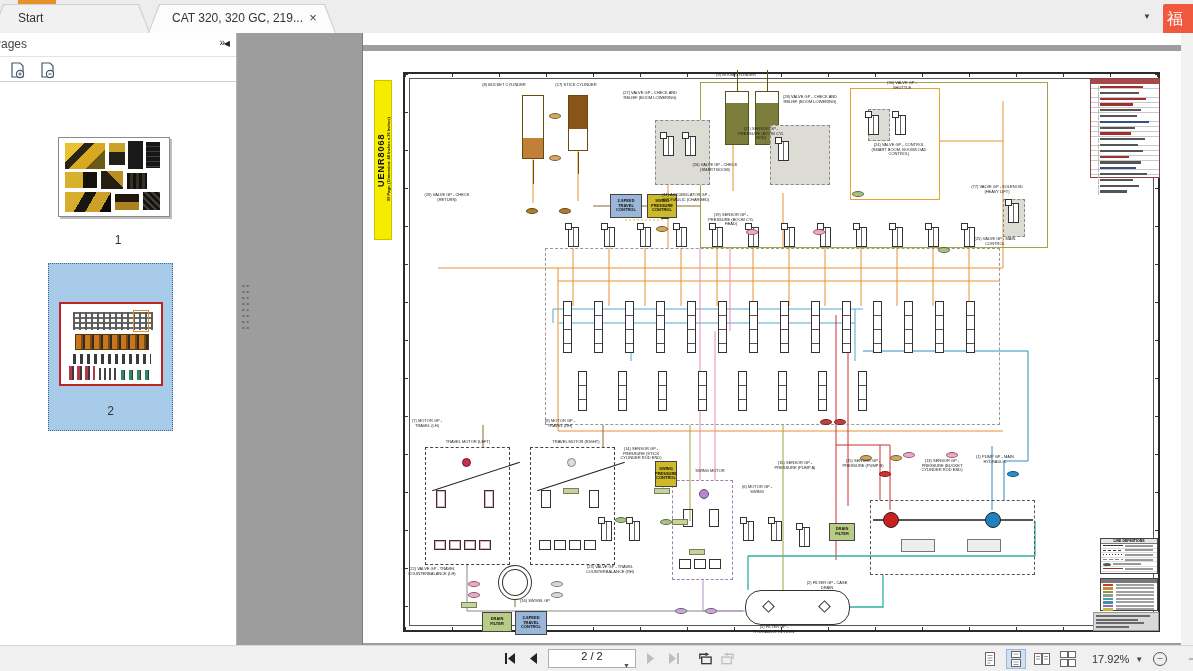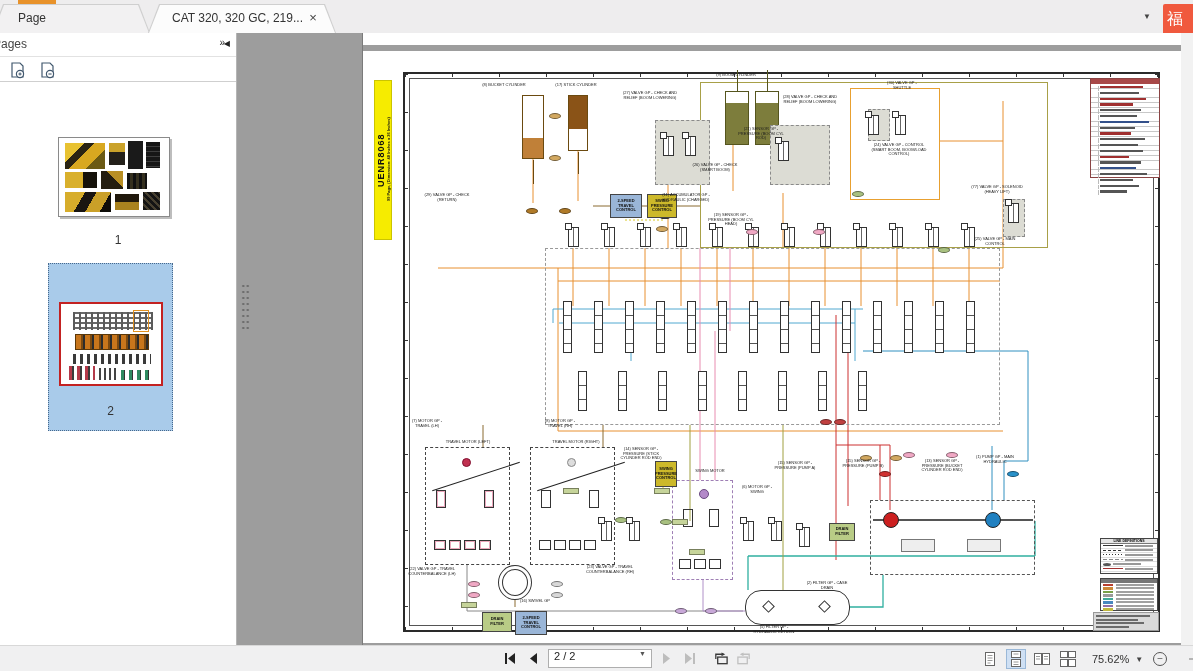--- a/index.html
+++ b/index.html
@@ -140,38 +140,38 @@
   .swivel { position:absolute; left:135px; top:514px; width:34px; height:35px; border:1px solid #333; border-radius:50%; }
   .swivel::before { content:""; position:absolute; inset:3px; border:1px solid #333; border-radius:50%; }
 
   
   .vscroll { left:1181px; top:33px; width:12px; height:612px; background:#f2f2f2; }
 
   
   .statusbar { left:0; top:645px; width:1193px; height:26px; background:#f0f0f1; border-top:1px solid #d8d8d8; }
   .nav-group { position:absolute; left:502px; top:3px; display:flex; align-items:center; gap:7px; }
   .nav-btn { width:16px; height:16px; display:flex; align-items:center; justify-content:center; }
-  .combo { width:104px; height:19px; background:#fff; border:1px solid #aeaeae; display:flex; padding:0 5px; font-size:11px; color:#222; }
+  .combo { width:88px; height:19px; background:#fff; border:1px solid #aeaeae; display:flex; align-items:center; padding:0 5px; font-size:11px; color:#222;flex-direction:column; }
   .combo .caret { margin-left:auto; font-size:7px; color:#555; }
   .right-group { position:absolute; left:980px; top:3px; display:flex; align-items:center; gap:6px; }
   .layout-btn { width:20px; height:20px; display:flex; align-items:center; justify-content:center; border:1px solid transparent; }
   .layout-btn.active { background:#cfe0f4; border-color:#9ab8d8; }
   .zoom-txt { font-size:11px; color:#333; margin-left:8px; }
   .minus-circ { width:14px; height:14px; border:1.3px solid #555; border-radius:50%; color:#555; font-size:10px; line-height:11px; text-align:center; margin-left:4px; }
   .slider-sliver { position:absolute; left:1189px; top:12px; width:4px; height:2px; background:#b5b5b5; }
 </style>
 </head>
 <body>
 
 <div class="abs tabbar">
   <div class="abs orange-sliver"></div>
   <div class="abs tab tab-start">
     <div class="tab-shape outer"></div>
       <div class="tab-shape inner abs"></div>
-    <span class="tab-label">Page</span>
+    <span class="tab-label">Start</span>
   </div>
   <div class="abs tab tab-doc">
     <div class="tab-shape outer"></div>
       <div class="tab-shape inner abs"></div>
     <span class="tab-label">CAT 320, 320 GC, 219...</span>
     <span class="tab-close">×</span>
   </div>
   <span class="abs caret tabbar-caret">▼</span>
   <div class="abs brand">福</div>
 </div>
@@ -663,18 +663,18 @@
         </svg>
     </span>
     <span class="layout-btn">
       <svg width="18" height="16" viewBox="0 0 18 16">
           <rect x="1.5" y="0.5" width="7" height="6" fill="#fff" stroke="#666"></rect>
           <rect x="9.5" y="0.5" width="7" height="6" fill="#fff" stroke="#666"></rect>
           <rect x="1.5" y="8.5" width="7" height="7" fill="#fff" stroke="#666"></rect>
           <rect x="9.5" y="8.5" width="7" height="7" fill="#fff" stroke="#666"></rect>
         </svg>
     </span>
-    <span class="zoom-txt">75.62%</span>
+    <span class="zoom-txt">17.92%</span>
     <span class="caret">▼</span>
     <span class="minus-circ">−</span>
   </div>
   <i class="slider-sliver"></i>
 </div>
 
 </body></html>

